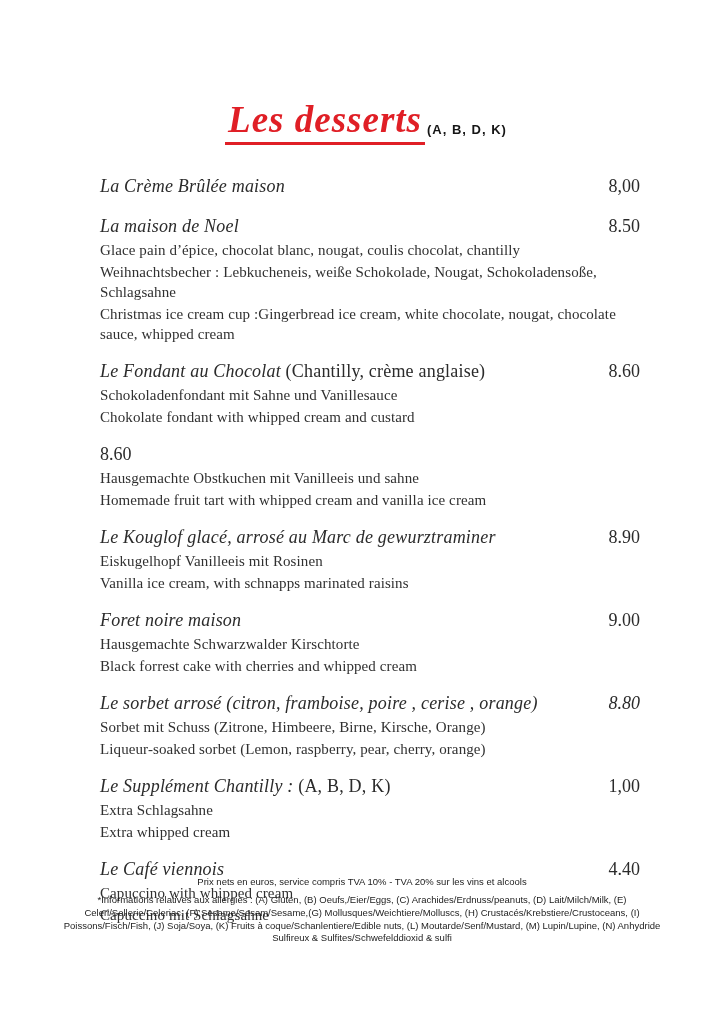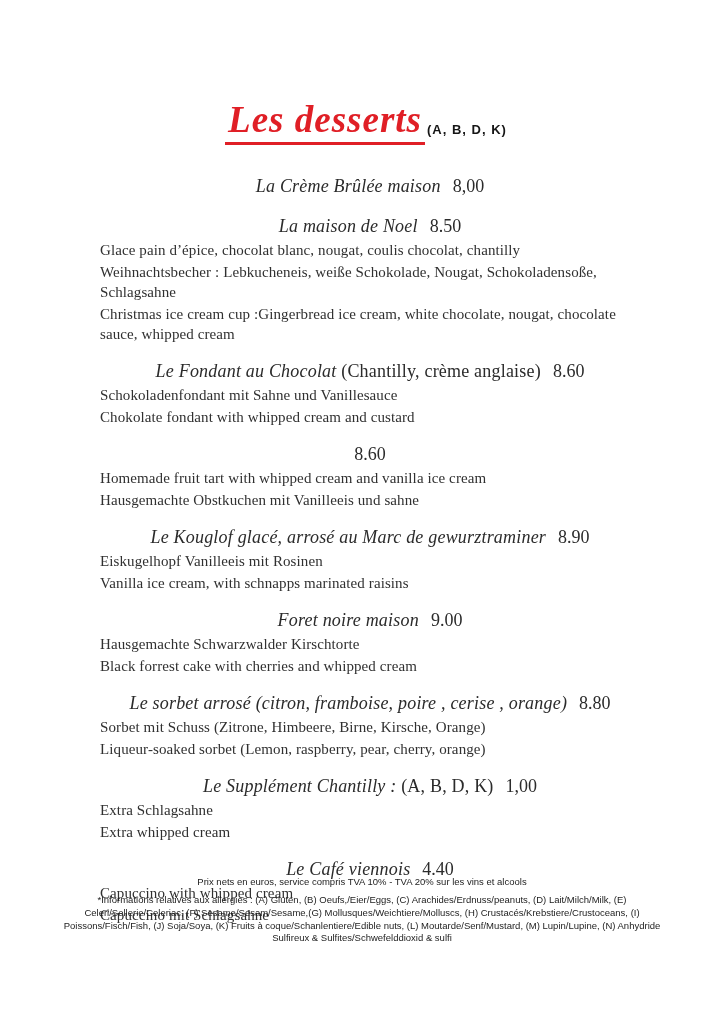--- a/index.html
+++ b/index.html
@@ -43,38 +43,38 @@
     font-weight: bold;
     font-size: 13px;
     letter-spacing: 1px;
     color: #161616;
     vertical-align: -2px;
     margin-left: 2px;
   }
   .menu-item { margin-bottom: 14px; }
   .item-head {
     display: flex;
-    justify-content: center;
+    justify-content: space-between;
     align-items: baseline;
     font-size: 18px;
     line-height: 26px;
     margin-bottom: 1px;
   }
   .item-name {
     font-style: italic;
     letter-spacing: 0.2px;
     padding-right: 12px;
   }
   .name-suffix { font-style: normal; }
   .item-price {
     font-size: 18px;
     white-space: nowrap;
     font-style: normal;
   }
-  .item-price.italic { }
+  .item-price.italic { font-style: italic; }
   .desc {
     font-size: 15px;
     line-height: 20px;
     margin-bottom: 2px;
     color: #303030;
     letter-spacing: 0.1px;
   }
   .footer {
     position: absolute;
     left: 0;
@@ -135,22 +135,22 @@
             <div class="desc">Schokoladenfondant mit Sahne und Vanillesauce</div>
             <div class="desc">Chokolate fondant with whipped cream and custard</div>
           </div>
   </div>
 
   <div class="menu-item">
     <div class="item-head">
       <span class="item-price">8.60</span>
     </div>
     <div class="item-descs">
+            <div class="desc">Hausgemachte Obstkuchen mit Vanilleeis und sahne</div>
             <div class="desc">Homemade fruit tart with whipped cream and vanilla ice cream</div>
-            <div class="desc">Hausgemachte Obstkuchen mit Vanilleeis und sahne</div>
           </div>
   </div>
 
   <div class="menu-item">
     <div class="item-head">
       <span class="item-name"><span class="name-main">Le Kouglof glacé, arrosé au Marc de gewurztraminer</span><span class="name-suffix"></span></span>
       <span class="item-price">8.90</span>
     </div>
     <div class="item-descs">
             <div class="desc">Eiskugelhopf Vanilleeis mit Rosinen</div>

